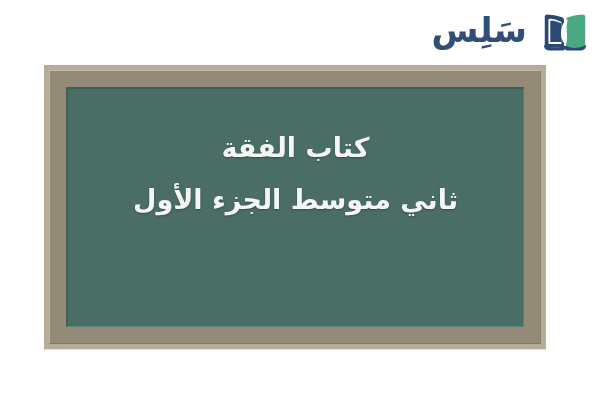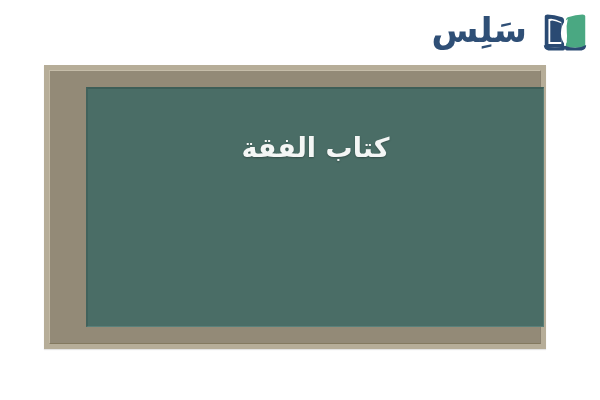--- a/index.html
+++ b/index.html
@@ -76,21 +76,20 @@
     border-top: 2px solid #3d5e58;
     border-left: 2px solid #41625c;
     border-right: 1px solid #587d76;
     border-bottom: 1px solid #5a807a;
     display: flex;
     flex-direction: column;
     align-items: center;
     justify-content: flex-start;
     direction: rtl;
     position: relative;
-    margin-left: 20px;
   }
 
   
   .chalk-line {
     color: #f4f6f5;
     font-family: "DejaVu Sans", sans-serif;
     font-weight: bold;
     text-align: center;
     direction: rtl;
     white-space: nowrap;
@@ -129,16 +128,17 @@
     <path d="M96 78 Q96 88 86 90 L54 90 Q50 90 50 86 L50 80 Q60 84 72 84 Q86 84 96 78 Z" fill="#2a4a73"></path>
   </svg>
 </div>
 
 <div id="chalkboard">
   <div id="chalkboard-frame-inner">
     <div id="chalkboard-surface">
 
       <div class="chalk-line" id="board-title-line-1">كتاب الفقة</div>
 
+      <div class="chalk-line" id="board-title-line-2">ثاني متوسط الجزء الأول</div>
 
     </div>
   </div>
 </div>
 
 </body></html>

